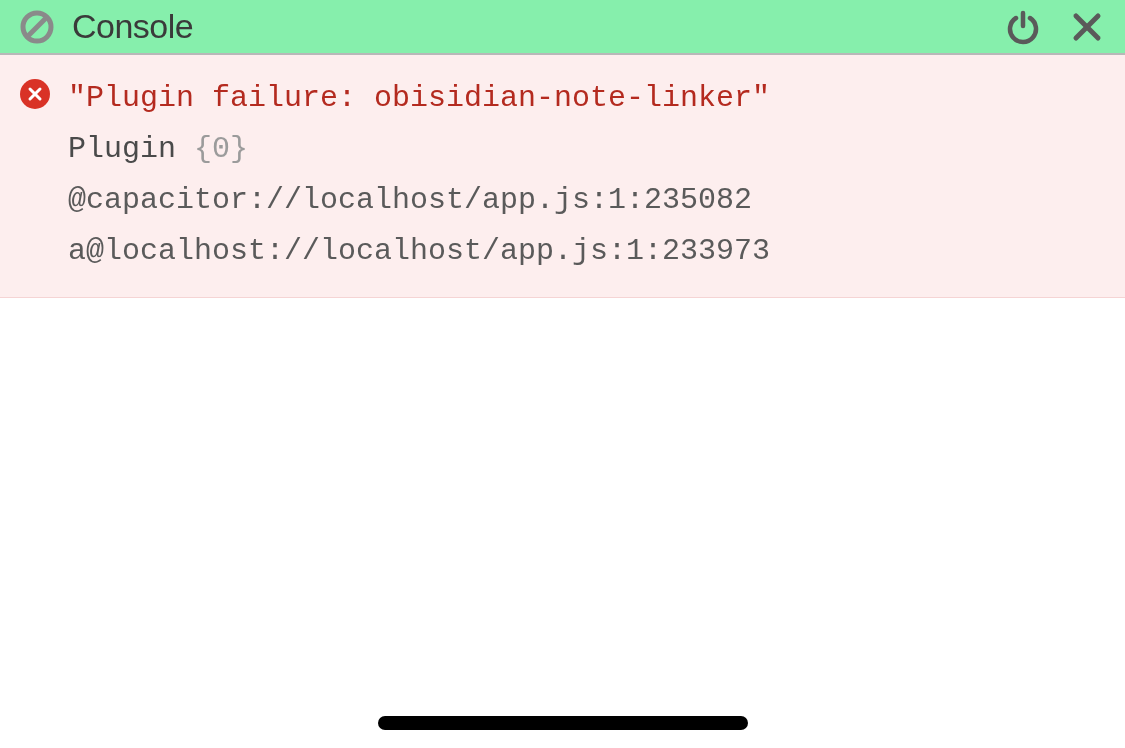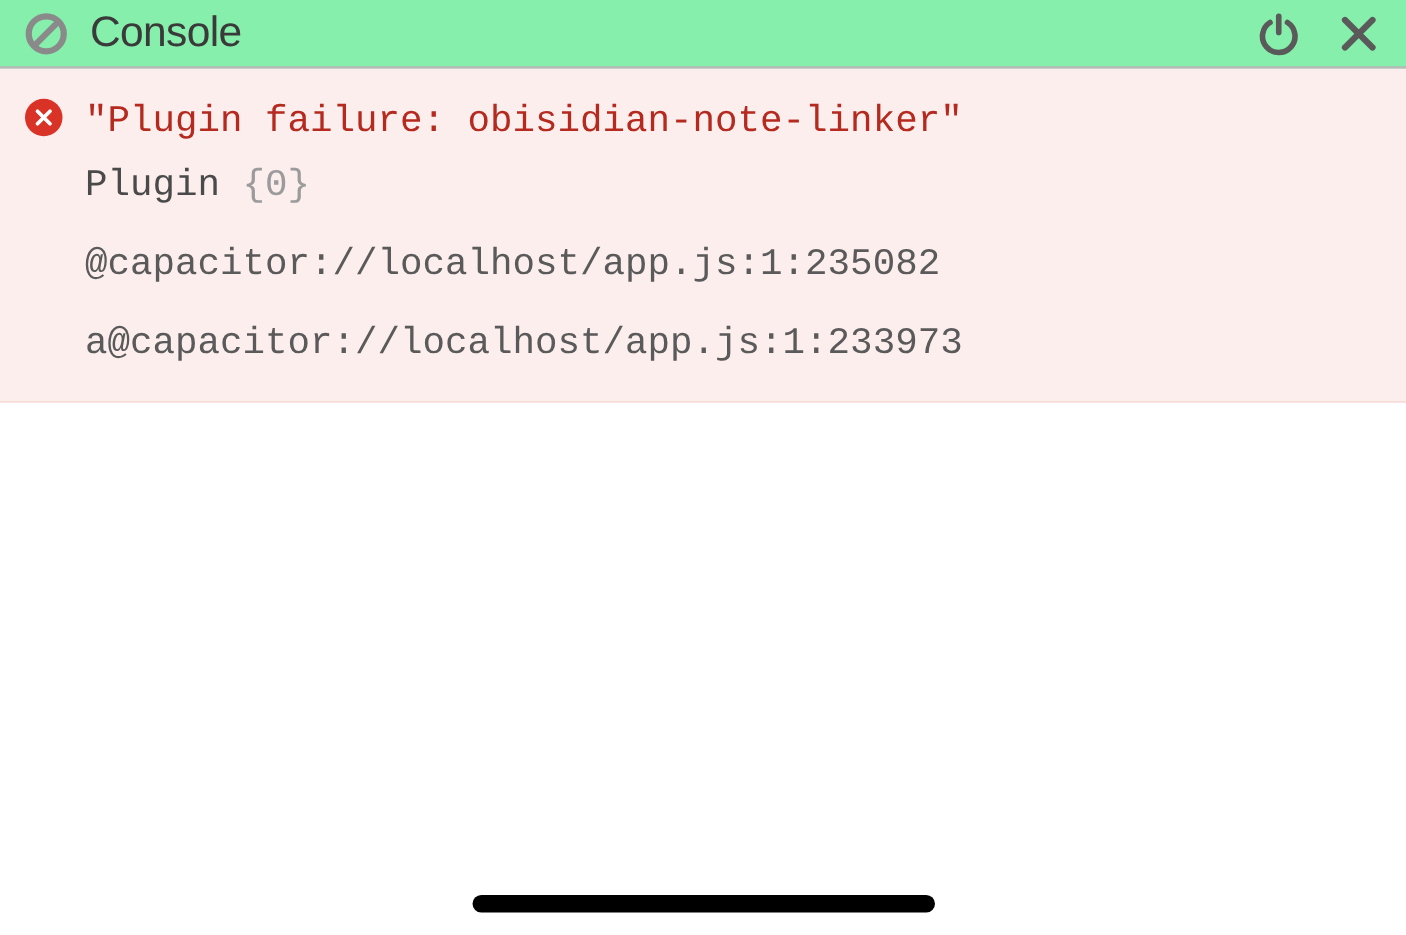--- a/index.html
+++ b/index.html
@@ -85,21 +85,20 @@
       color: #b42a1f;
     }
     .obj-label {
       color: #4a4a4a;
     }
     .obj-braces {
       color: #9b9b9b;
     }
     .stack-line {
       color: #5a5a5a;
-      margin-top: 12px;
     }
     .home-indicator {
       position: absolute;
       bottom: 18px;
       left: 50%;
       transform: translateX(-50%);
       width: 370px;
       height: 14px;
       background: #000000;
       border-radius: 10px;
@@ -140,17 +139,17 @@
       <line x1="4" y1="4" x2="14" y2="14" stroke="#ffffff" stroke-width="3" stroke-linecap="round"></line>
       <line x1="14" y1="4" x2="4" y2="14" stroke="#ffffff" stroke-width="3" stroke-linecap="round"></line>
     </svg>
   </div>
   <div class="error-content">
     <div class="error-title">"Plugin failure: obisidian-note-linker"</div>
     <div>
       <span class="obj-label">Plugin</span> <span class="obj-braces">{0}</span>
     </div>
     <div class="stack-line">@capacitor://localhost/app.js:1:235082</div>
-    <div class="stack-line">a@capacitor://localhost/app.js:1:233973</div>
+    <div class="stack-line">a@localhost://localhost/app.js:1:233973</div>
   </div>
 </div>
 
 <div class="home-indicator"></div>
 
 </body></html>

